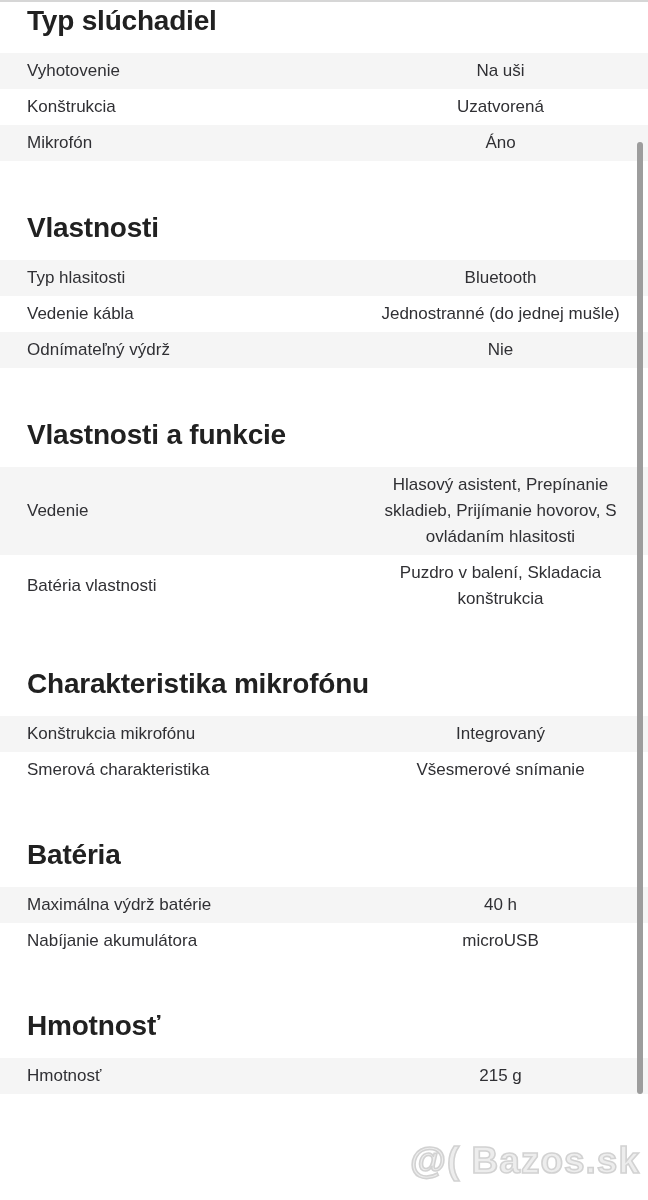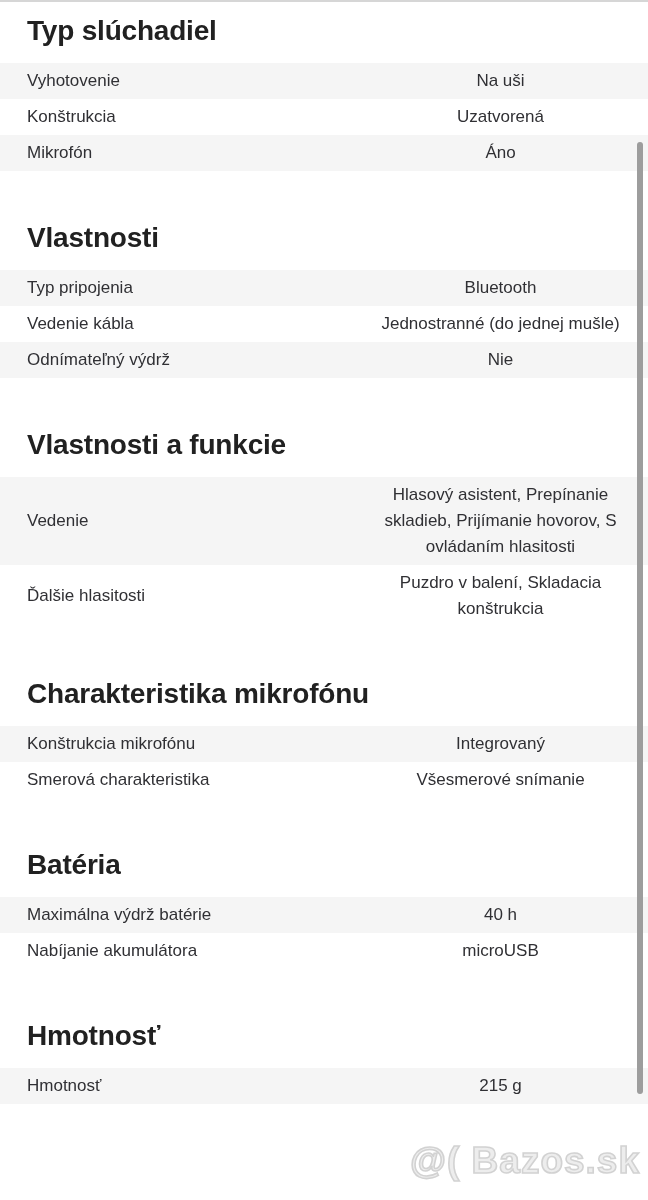--- a/index.html
+++ b/index.html
@@ -23,21 +23,21 @@
     position: relative;
     overflow: hidden;
   }
   .top-hairline {
     position: absolute;
     top: 0; left: 0;
     width: 100%;
     height: 2px;
     background: var(--hairline);
   }
-  main { padding-top: 12px; }
+  main { padding-top: 2px; }
   .spec-section { margin: 0; }
   .section-title {
     margin: 50px 0 15px 0;
     padding: 0 27px;
     font-size: 28px;
     line-height: 34px;
     font-weight: 700;
     letter-spacing: -0.2px;
     color: var(--heading-text);
   }
@@ -102,21 +102,21 @@
     <div class="spec-label">Mikrofón</div>
     <div class="spec-value">Áno</div>
   </div>
 </div>
   </section>
 
   <section class="spec-section">
     <h2 class="section-title">Vlastnosti</h2>
     <div class="rows">
   <div class="spec-row alt">
-    <div class="spec-label">Typ pripojenia</div>
+    <div class="spec-label">Typ hlasitosti</div>
     <div class="spec-value">Bluetooth</div>
   </div>
 
   <div class="spec-row">
     <div class="spec-label">Vedenie kábla</div>
     <div class="spec-value">Jednostranné (do jednej mušle)</div>
   </div>
 
   <div class="spec-row alt">
     <div class="spec-label">Odnímateľný výdrž</div>
@@ -127,21 +127,21 @@
 
   <section class="spec-section">
     <h2 class="section-title">Vlastnosti a funkcie</h2>
     <div class="rows">
   <div class="spec-row alt">
     <div class="spec-label">Vedenie</div>
     <div class="spec-value">Hlasový asistent, Prepínanie skladieb, Prijímanie hovorov, S ovládaním hlasitosti</div>
   </div>
 
   <div class="spec-row">
-    <div class="spec-label">Ďalšie hlasitosti</div>
+    <div class="spec-label">Batéria vlastnosti</div>
     <div class="spec-value">Puzdro v balení, Skladacia konštrukcia</div>
   </div>
 </div>
   </section>
 
   <section class="spec-section">
     <h2 class="section-title">Charakteristika mikrofónu</h2>
     <div class="rows">
   <div class="spec-row alt">
     <div class="spec-label">Konštrukcia mikrofónu</div>

